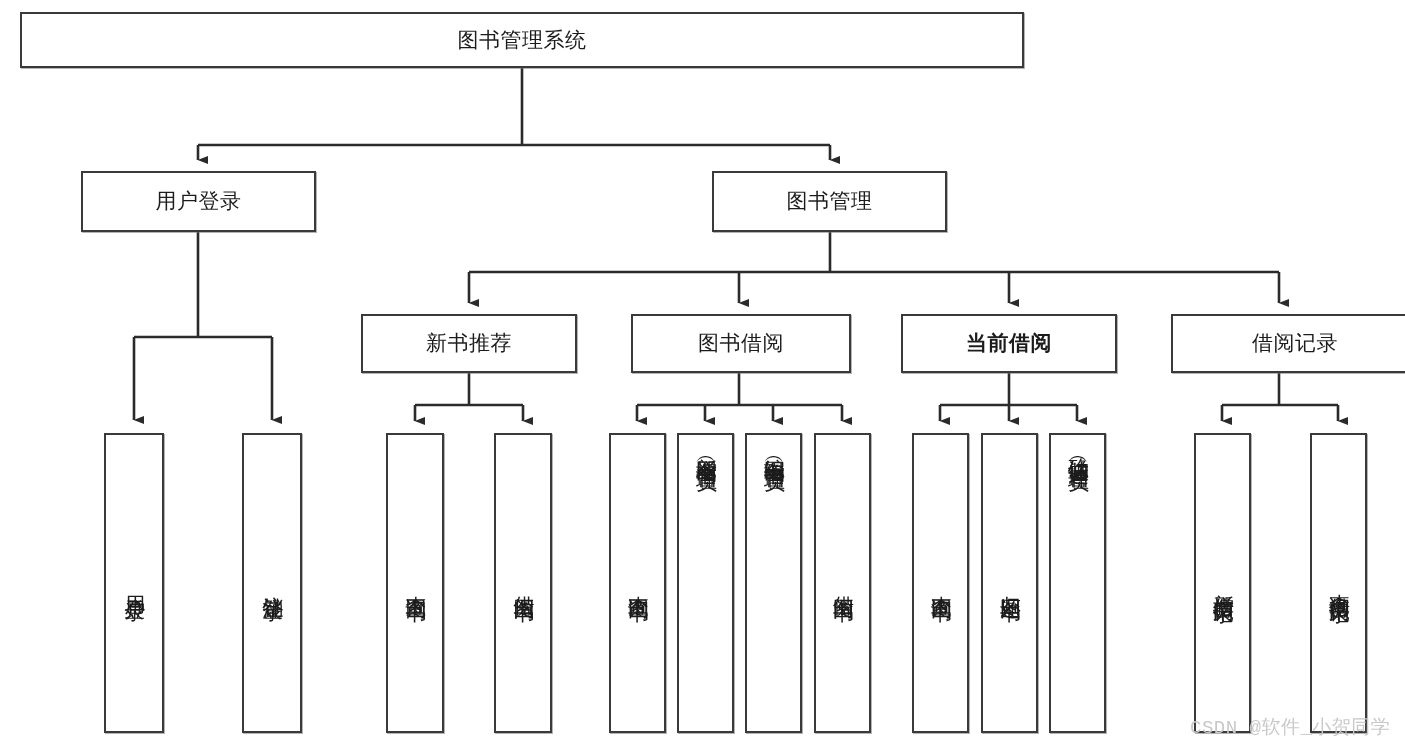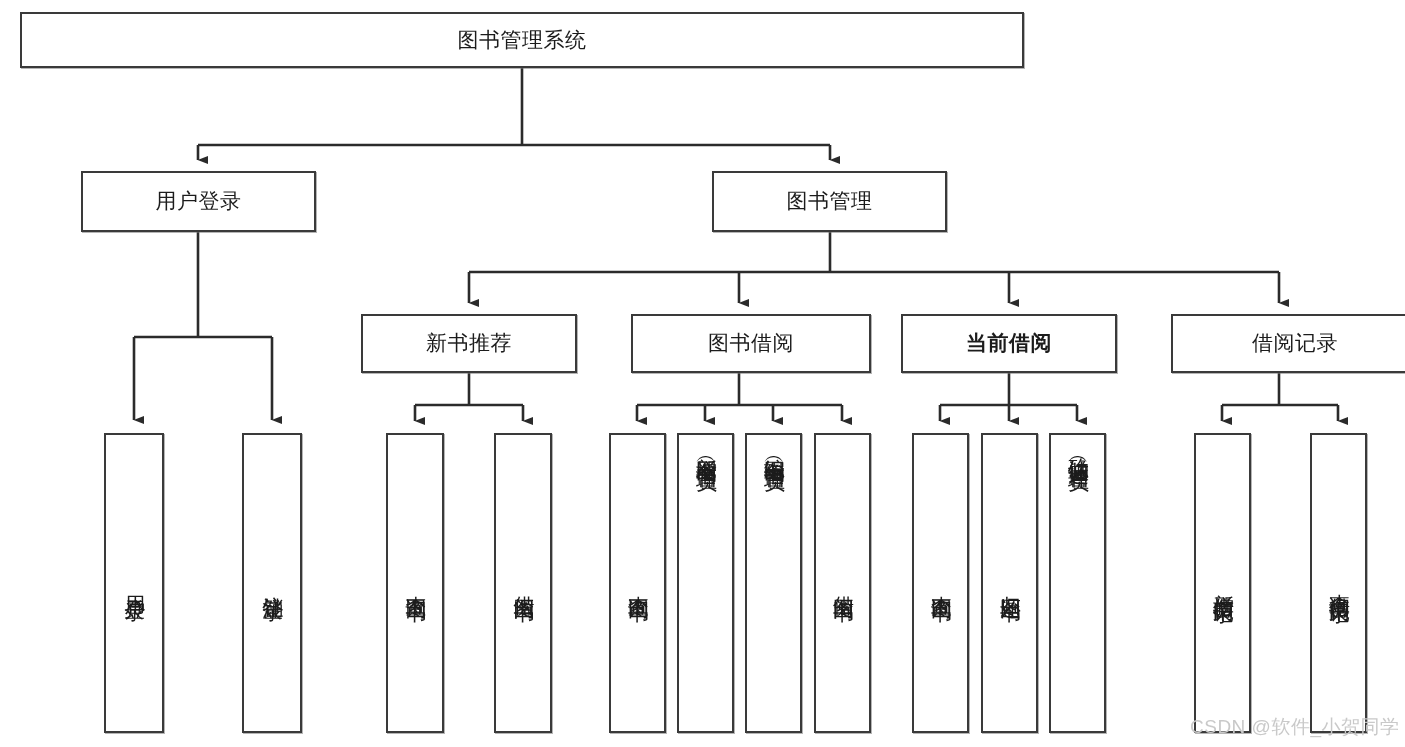--- a/index.html
+++ b/index.html
@@ -65,21 +65,21 @@
   .node.vert.top-align {
     align-items: flex-start;
     padding-top: 6px;
   }
   .watermark {
     position: absolute;
     font-size: 19px;
     color: #c9c9c9;
     white-space: nowrap;
     letter-spacing: 0.5px;
-    font-family: Liberation Sans, sans-serif;
+    font-family: Liberation Mono, monospace;
   }
 </style>
 </head>
 <body>
 
 <div id="canvas">
 
   <svg class="connectors" viewBox="0 0 1405 747">
     <defs>
       <marker id="arrowhead" markerWidth="9" markerHeight="11" refX="4.5" refY="10.4" orient="auto" markerUnits="userSpaceOnUse">
@@ -139,21 +139,21 @@
   <div class="node horiz" style="left:81px; top:171px; width:235px; height:61px;">
     <span class="label">用户登录</span>
   </div>
   <div class="node horiz" style="left:712px; top:171px; width:235px; height:61px;">
     <span class="label">图书管理</span>
   </div>
 
   <div class="node horiz" style="left:361px; top:314px; width:216px; height:59px;">
     <span class="label">新书推荐</span>
   </div>
-  <div class="node horiz" style="left:631px; top:314px; width:240px; height:59px;">
+  <div class="node horiz" style="left:631px; top:314px; width:220px; height:59px;">
     <span class="label">图书借阅</span>
   </div>
   <div class="node horiz" style="left:901px; top:314px; width:216px; height:59px;font-weight:bold;">
     <span class="label">当前借阅</span>
   </div>
   <div class="node horiz" style="left:1171px; top:314px; width:248px; height:59px;">
     <span class="label">借阅记录</span>
   </div>
 
   <div class="node vert" style="left:104px; top:433px; width:60px; height:300px;">

